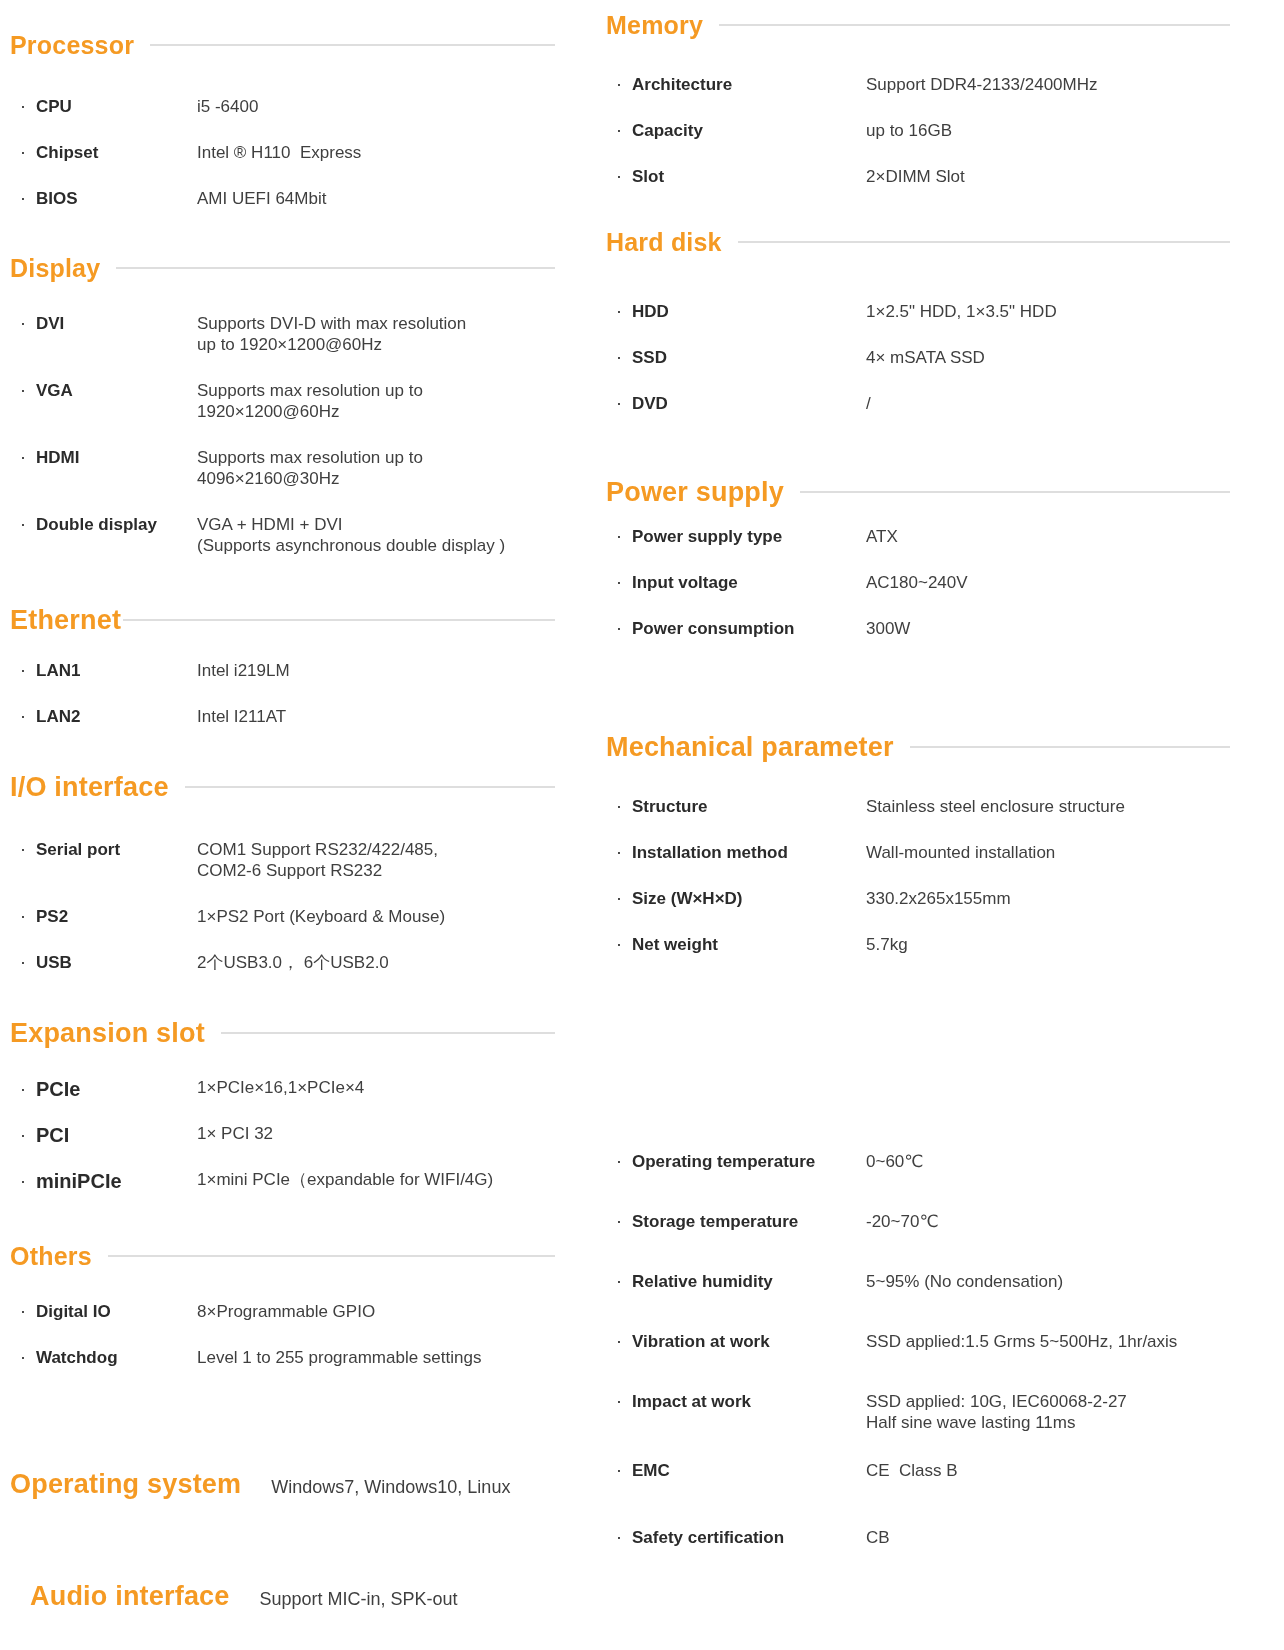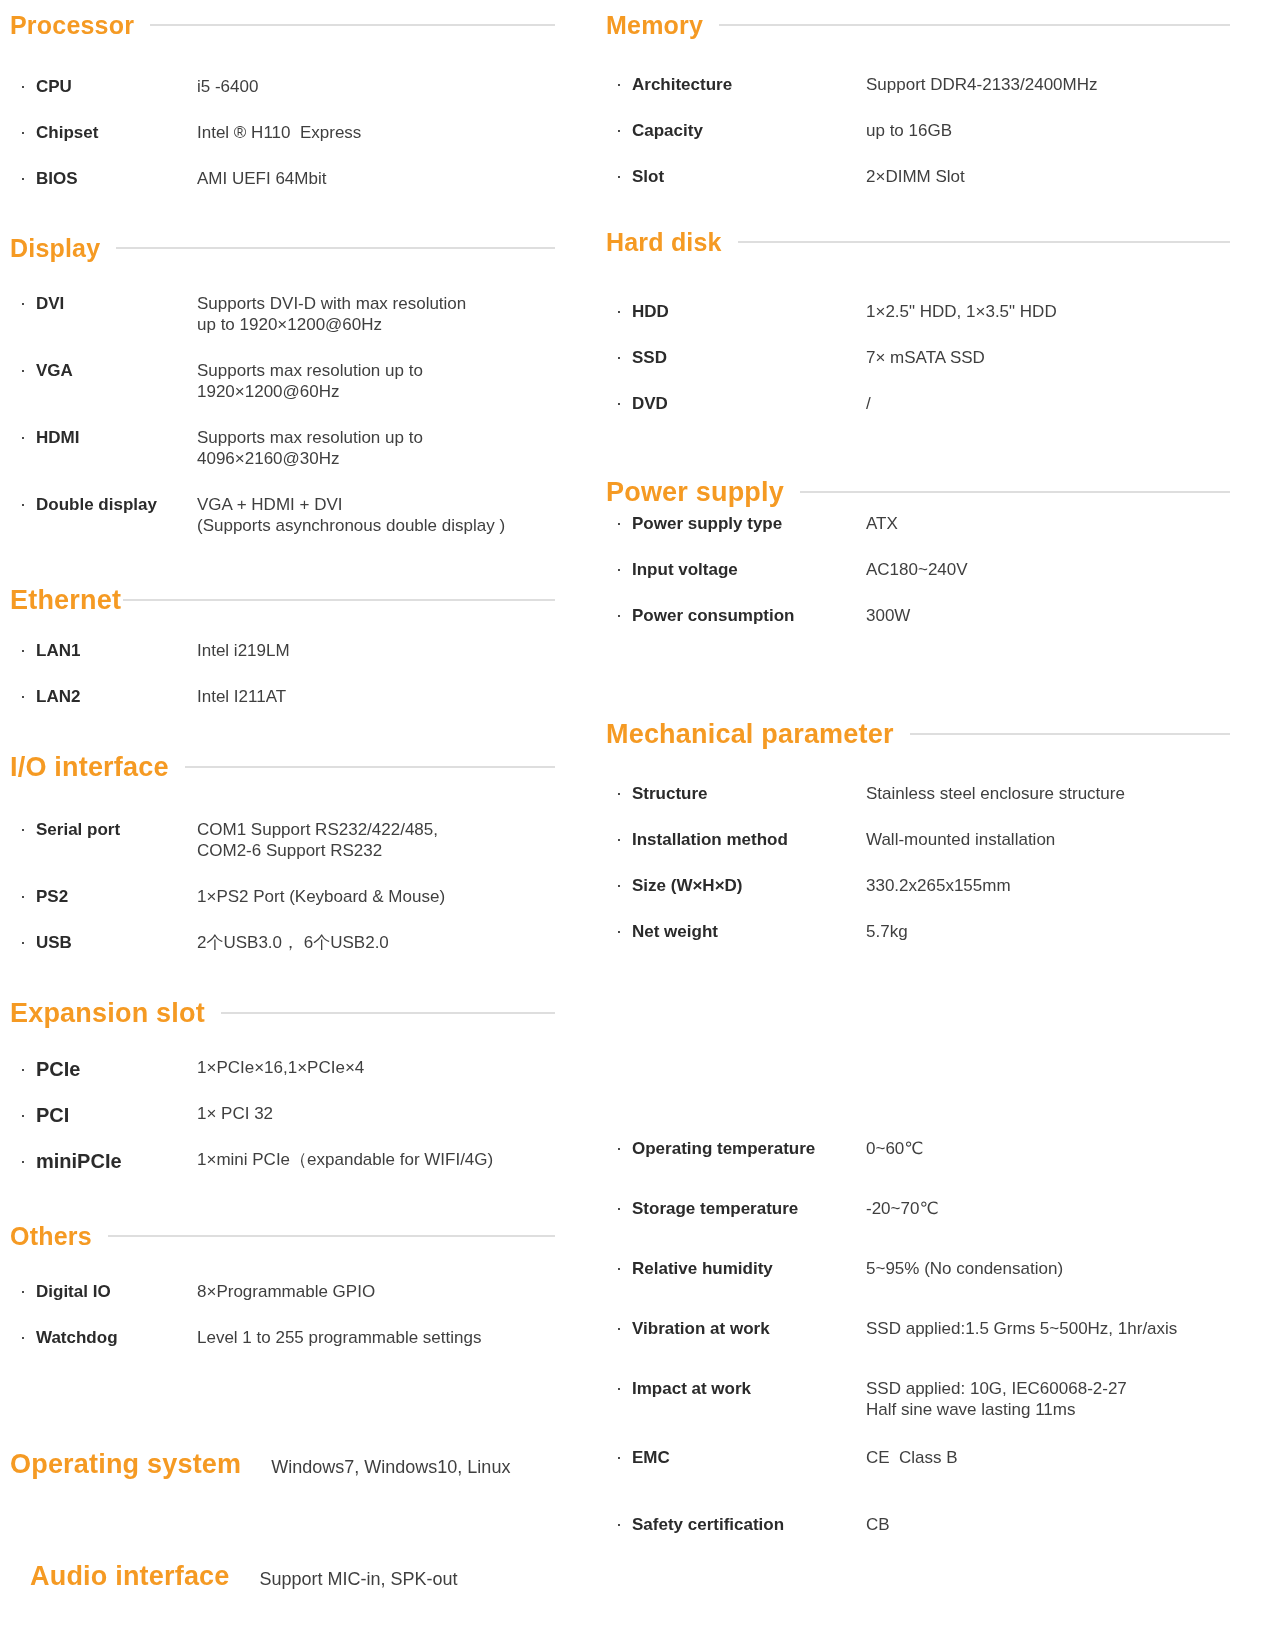--- a/index.html
+++ b/index.html
@@ -28,42 +28,42 @@
   .no-gap{gap:2px;}
 
   .row{display:flex;align-items:flex-start;padding-left:10px;margin-bottom:25px;}
   .bullet{width:16px;font-size:18px;color:#2b2b2b;line-height:21px;flex:none;}
   .label{font-weight:700;color:#2b2b2b;font-size:17px;line-height:21px;flex:none;}
   .col-left .label{width:161px;}
   .col-right .label{width:234px;}
   .value{flex:1;font-size:17px;line-height:21px;white-space:pre-wrap;color:#3f3f3f;}
 
   
-  #ls0 .sec-head{margin-bottom:36px;}
+  #ls0 .sec-head{margin-bottom:36px;margin-top:20px;}
   #ls2{margin-top:48px;}
   #ls2 .sec-head{margin-bottom:24px;}
   #ls3 .sec-head{margin-bottom:36px;}
   #ls4{}
   #ls4 .sec-head{margin-bottom:28px;}
   #ls4 .row{margin-bottom:22px;}
   #ls4 .label{font-size:20px;line-height:24px;}
   #ls4 .bullet{line-height:24px;}
   #ls5{margin-top:48px;}
   #ls6{margin-top:70px;}
   #ls7{margin-top:50px;padding-left:20px;}
 
   .sec-inline{display:flex;align-items:baseline;}
   .inline-value{font-size:18px;color:#3f3f3f;margin-left:30px;white-space:pre-wrap;margin-top:39px;}
 
   
   #rs0 .sec-head{margin-bottom:34px;}
   #rs1{margin-top:40px;}
   #rs1 .sec-head{margin-bottom:44px;}
   #rs2{margin-top:62px;}
-  #rs2 .sec-head{margin-bottom:5px;justify-content:center;}
+  #rs2 .sec-head{margin-bottom:18px;justify-content:center;}
   #rs3{margin-top:92px;}
   #rs3 .sec-head{margin-bottom:33px;}
   #rs4{margin-top:196px;}
   #rs4 .row{margin-bottom:39px;}
   #rs4 .row.row-2line{margin-bottom:27px;}
   #rs4 .row.row-wide{margin-bottom:46px;}
 </style>
 </head>
 <body>
 
@@ -243,21 +243,21 @@
       <span class="sec-line"></span>
     </div>
     <div class="row">
       <span class="bullet">·</span>
       <span class="label">HDD</span>
       <span class="value">1×2.5" HDD, 1×3.5" HDD</span>
     </div>
     <div class="row">
       <span class="bullet">·</span>
       <span class="label">SSD</span>
-      <span class="value">7× mSATA SSD</span>
+      <span class="value">4× mSATA SSD</span>
     </div>
     <div class="row">
       <span class="bullet">·</span>
       <span class="label">DVD</span>
       <span class="value">/</span>
     </div>
   </div>
 
   <div class="sec h-lg" id="rs2">
     <div class="sec-head">

